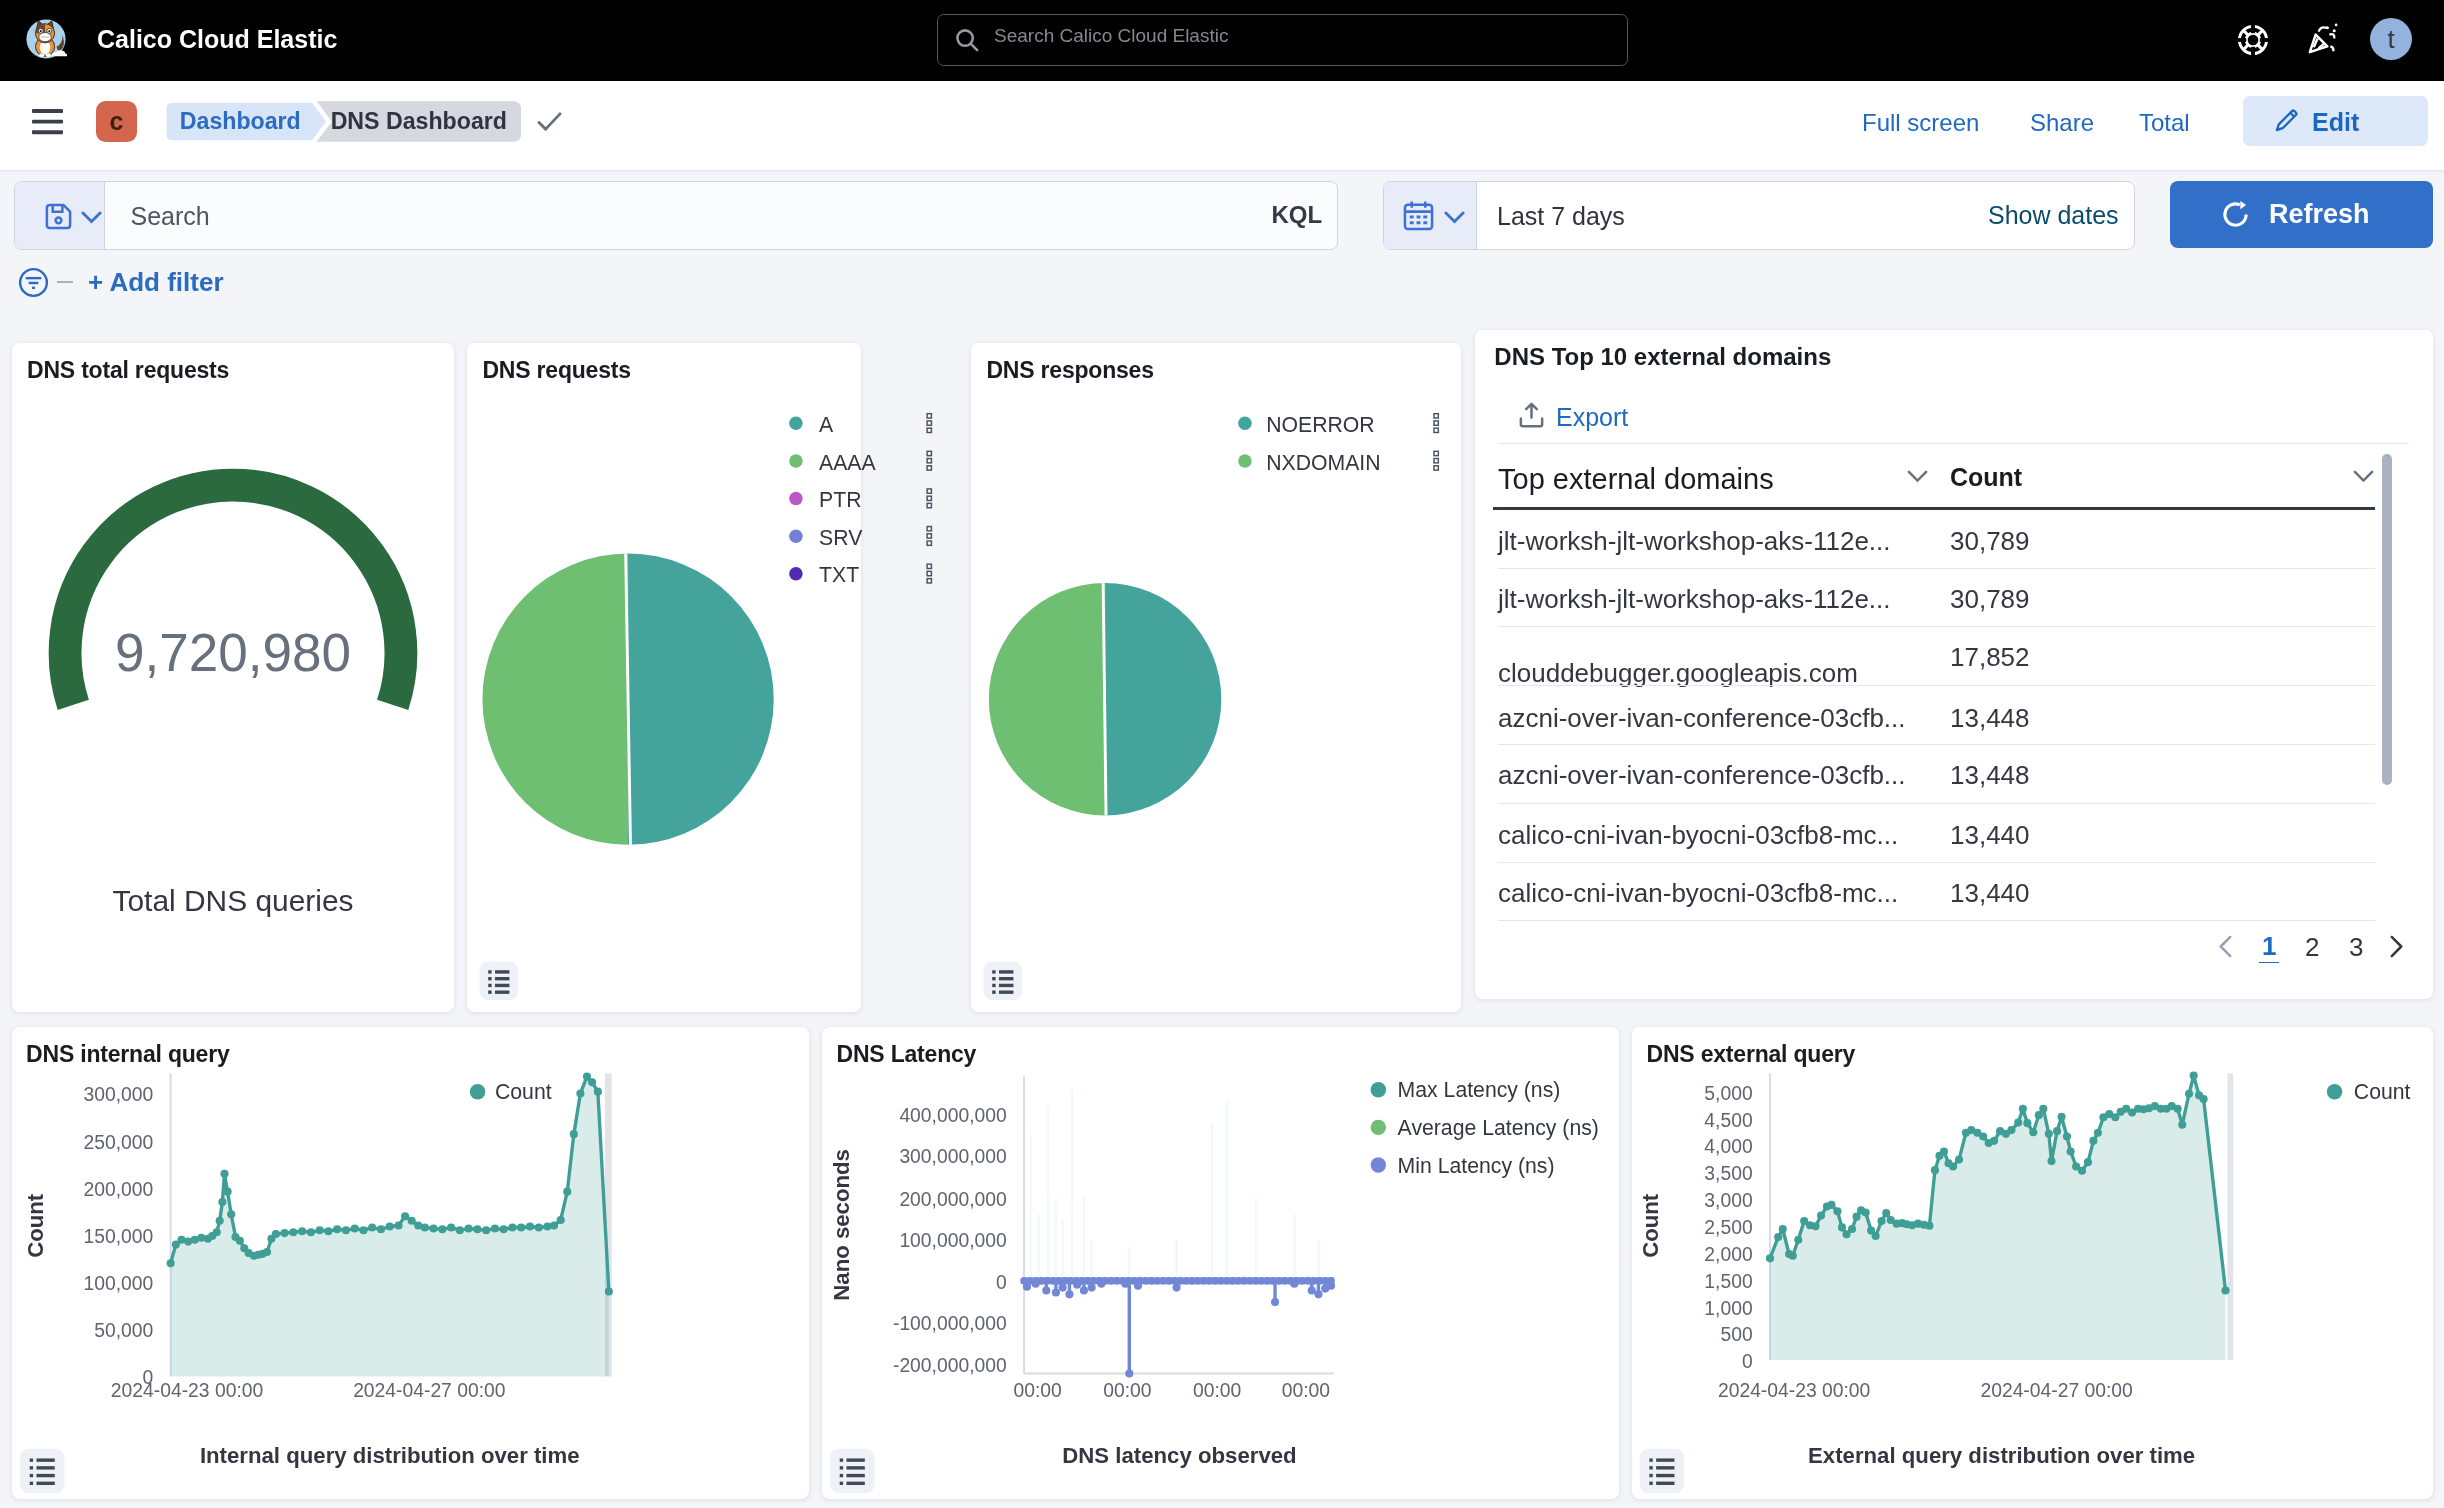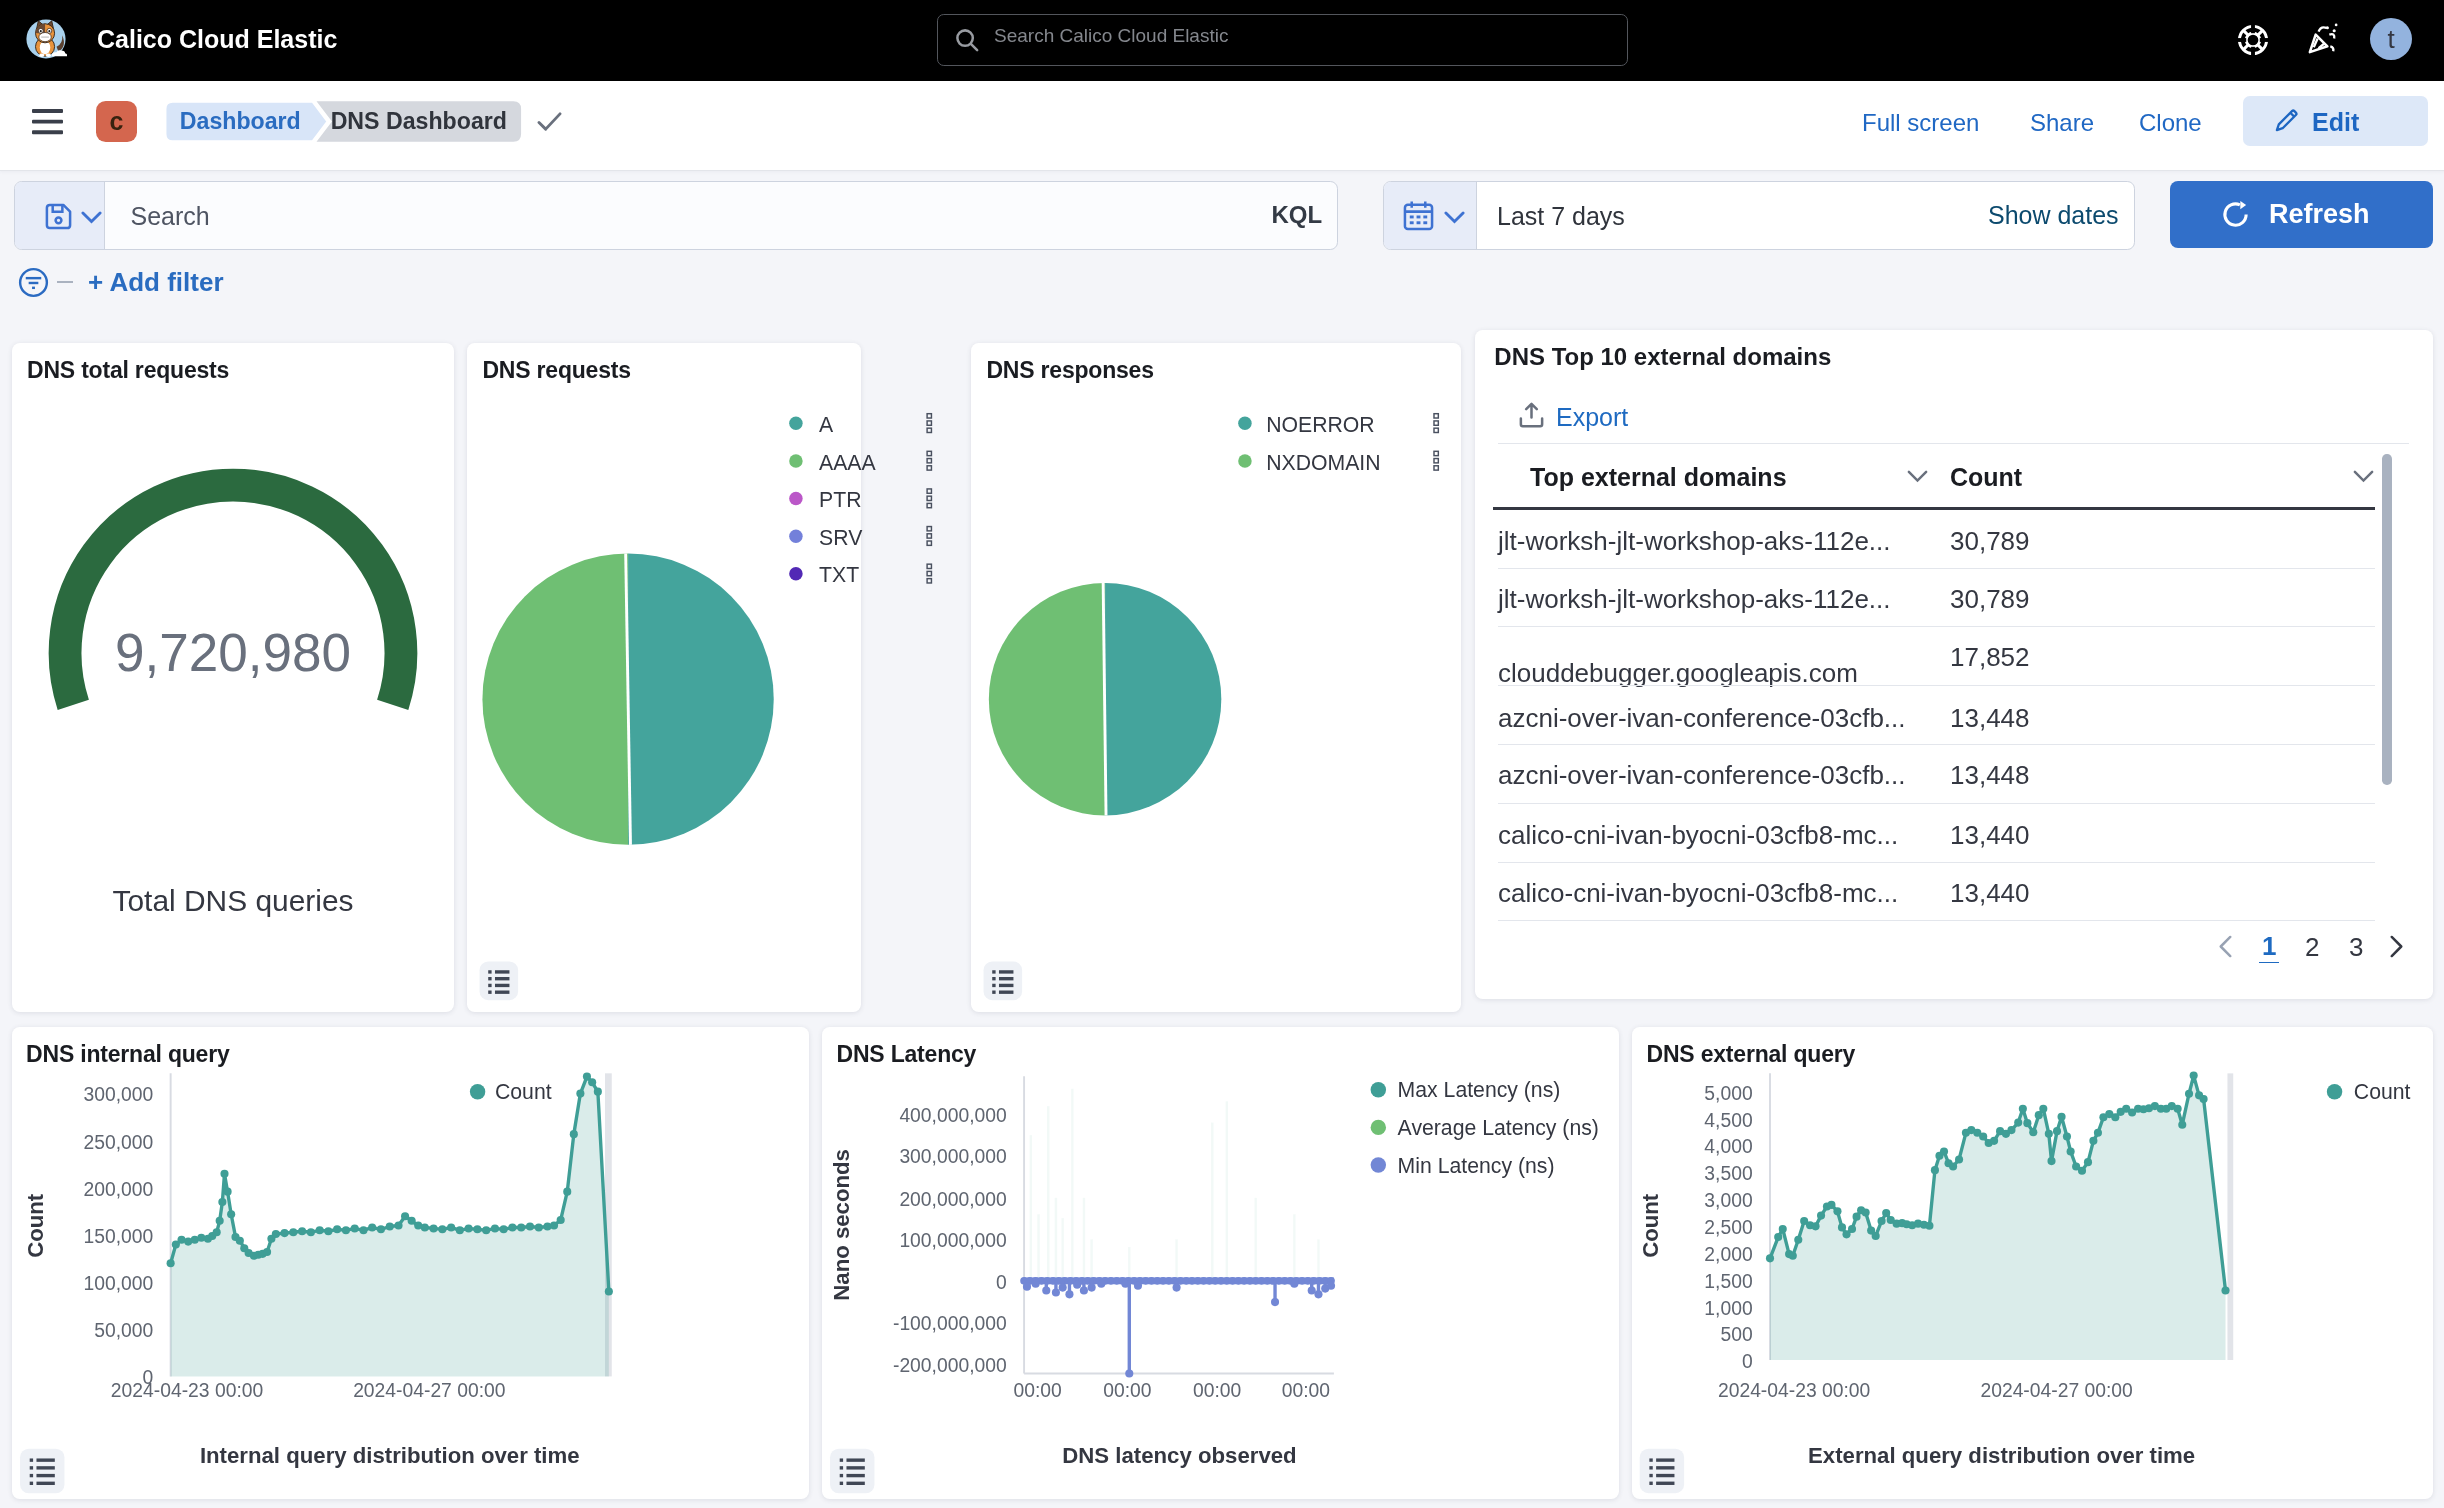--- a/index.html
+++ b/index.html
@@ -75,21 +75,21 @@
     <path d="M8,0 H153 L169,21 L153,42 H8 Q0,42 0,34 V8 Q0,0 8,0 Z" fill="#d8e5f8" stroke="#fff" stroke-width="3"></path>
     <path d="M157,0 H361 Q369,0 369,8 V34 Q369,42 361,42 H157 L173,21 Z" fill="#d5d8de"></path>
     <text x="78" y="29" text-anchor="middle" style="font-size:24px;font-weight:600;fill:#2a6cc0;">Dashboard</text>
     <text x="263" y="29" text-anchor="middle" style="font-size:24px;font-weight:600;fill:#30343c;">DNS Dashboard</text>
   </svg>
   <svg class="abs" style="left:537px;top:30px" width="25" height="21" viewBox="0 0 26 22">
     <path d="M2,12 L9,19 L24,3" fill="none" stroke="#69707d" stroke-width="3" stroke-linecap="round" stroke-linejoin="round"></path>
   </svg>
   <div class="abs" style="left:1862px;top:28px;font-size:24px;font-weight:500;color:#2068c4;">Full screen</div>
   <div class="abs" style="left:2030px;top:28px;font-size:24px;font-weight:500;color:#2068c4;">Share</div>
-  <div class="abs" style="left:2139px;top:28px;font-size:24px;font-weight:500;color:#2068c4;">Clone</div>
+  <div class="abs" style="left:2139px;top:28px;font-size:24px;font-weight:500;color:#2068c4;">Total</div>
   <div class="abs" style="left:2243px;top:14.5px;width:185px;height:50px;border-radius:6.8px;background:#dde8f8;"></div>
   <svg class="abs" style="left:2274px;top:27px" width="25" height="25" viewBox="0 0 26 26">
     <path d="M3,23 L5,17 L19,3 Q20,2 21.5,3.5 L22.5,4.5 Q24,6 23,7 L9,21 Z M17,5 L21,9" fill="none" stroke="#1d66c2" stroke-width="2.4" stroke-linejoin="round"></path>
   </svg>
   <div class="abs" style="left:2312px;top:27px;font-size:25px;font-weight:600;color:#1d66c2;">Edit</div>
 </div>
 <div class="abs" style="left:13.5px;top:181px;width:1324px;height:69px;border:1px solid #cdd3df;border-radius:7.7px;background:#fbfcfe;overflow:hidden;">
   <div class="abs" style="left:0;top:0;width:90px;height:69px;background:#e7ecf8;border-right:1px solid #cdd3df;"></div>
   <svg class="abs" style="left:29px;top:20px" width="29" height="29" viewBox="0 0 30 30">
     <path d="M3,6 Q3,3 6,3 H20 L27,10 V24 Q27,27 24,27 H6 Q3,27 3,24 Z" fill="none" stroke="#3e72d2" stroke-width="2.6" stroke-linejoin="round"></path>
@@ -221,21 +221,21 @@
     </svg>
 </div>
 <div class="panel" style="left:1475px;top:330px;width:958px;height:669px;">
   <div class="abs" style="left:19.3px;top:12.6px;font-size:24px;font-weight:700;color:#1a1c21;">DNS Top 10 external domains</div>
   <svg class="abs" style="left:42px;top:71px" width="29" height="29" viewBox="0 0 30 30">
     <path d="M15,3 V17 M9.5,8.5 L15,3 L20.5,8.5" fill="none" stroke="#69707d" stroke-width="2.6" stroke-linecap="round" stroke-linejoin="round"></path>
     <path d="M4,18 V24 Q4,26 6,26 H24 Q26,26 26,24 V18" fill="none" stroke="#69707d" stroke-width="2.6" stroke-linecap="round"></path>
   </svg>
   <div class="abs" style="left:81px;top:73px;font-size:25px;font-weight:500;color:#1e6ac1;">Export</div>
   <div class="abs" style="left:23px;top:113px;width:911px;height:1px;background:#e3e6ec;"></div>
-  <div class="abs" style="left:23px;top:133px;font-size:25px;font-weight:700;color:#1a1c21;margin-left:32px;">Top external domains</div>
+  <div class="abs" style="left:23px;top:133px;font-size:29px;font-weight:400;color:#1a1c21;">Top external domains</div>
   <svg class="abs" style="left:431px;top:139px" width="23" height="15.4" viewBox="0 0 24 16">
       <path d="M3,3 L12,12 L21,3" fill="none" stroke="#69707d" stroke-width="2.6" stroke-linecap="round"></path>
     </svg>
   <div class="abs" style="left:475px;top:133px;font-size:25px;font-weight:700;color:#1a1c21;">Count</div>
   <svg class="abs" style="left:877px;top:139px" width="23" height="15.4" viewBox="0 0 24 16">
       <path d="M3,3 L12,12 L21,3" fill="none" stroke="#69707d" stroke-width="2.6" stroke-linecap="round"></path>
     </svg>
   <div class="abs" style="left:18.3px;top:177px;width:882px;height:2.9px;background:#343741;"></div>
   <div class="abs" style="left:23px;top:196px;font-size:26px;color:#343741;">jlt-worksh-jlt-workshop-aks-112e...</div>
     <div class="abs" style="left:475px;top:196px;font-size:26px;color:#343741;">30,789</div>

